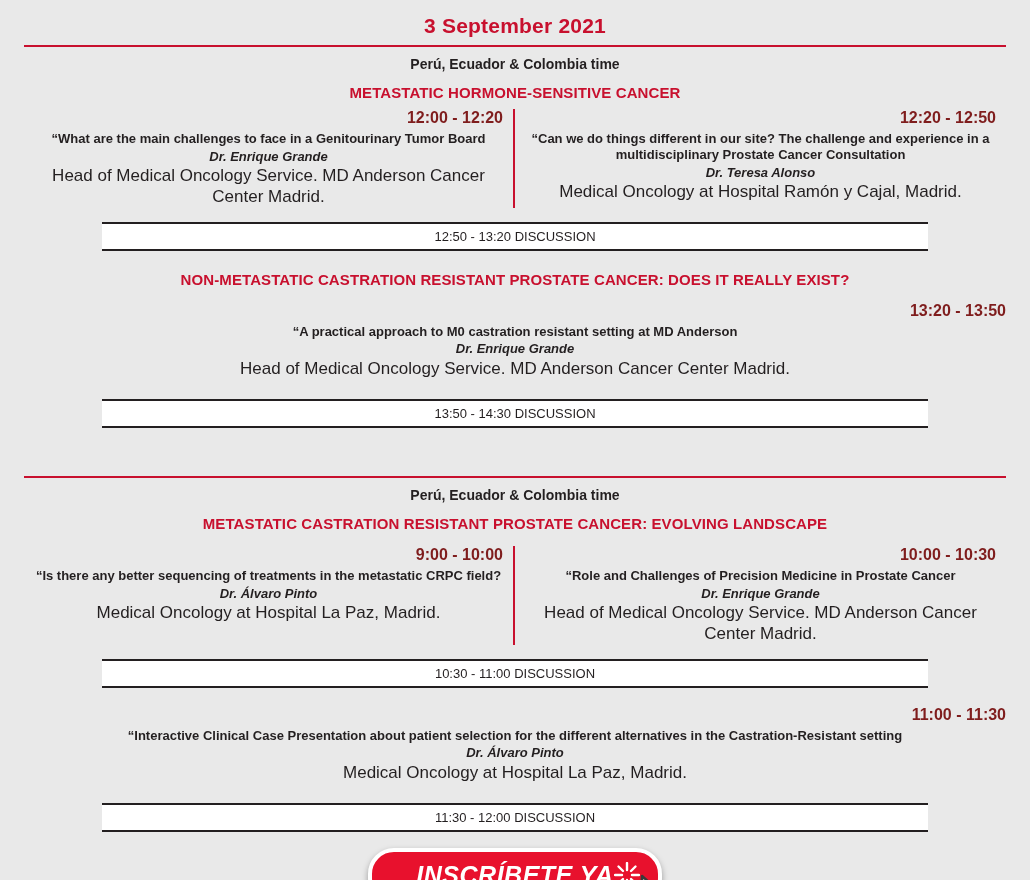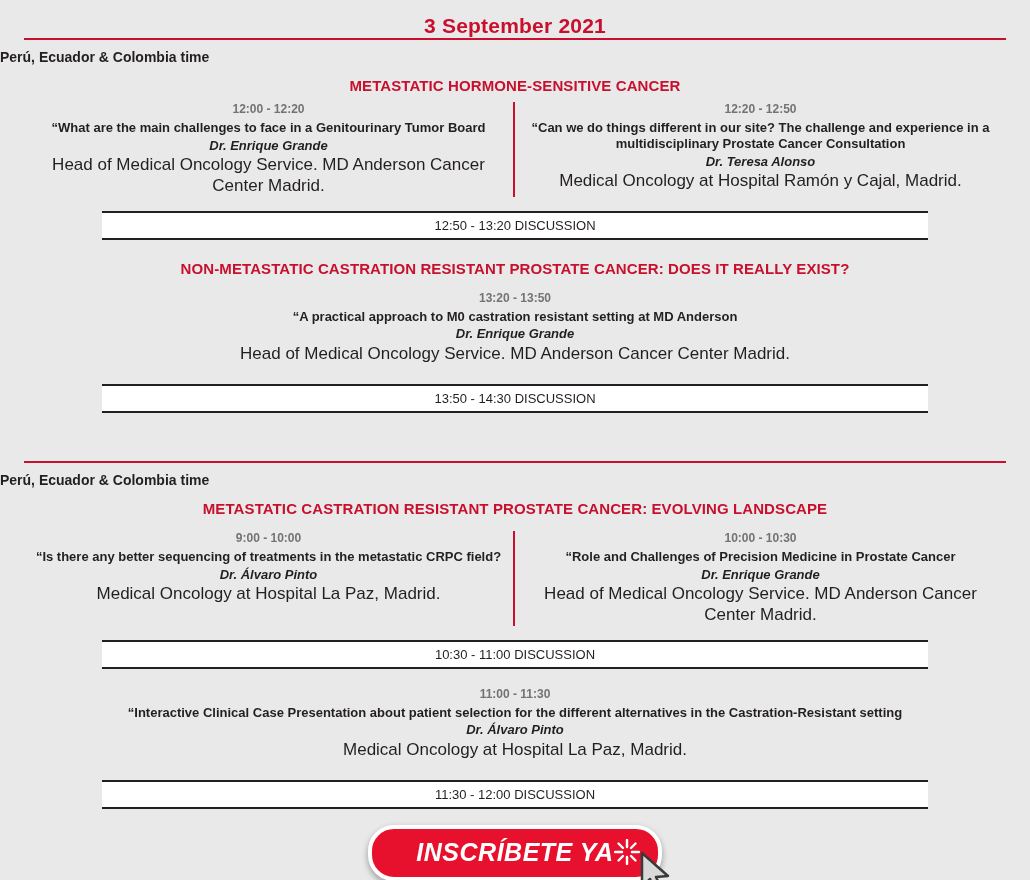--- a/index.html
+++ b/index.html
@@ -20,27 +20,29 @@
     position: relative;
     box-sizing: border-box;
   }
   .day-title {
     text-align: center;
     color: #c8102e;
     font-size: 21px;
     font-weight: bold;
     letter-spacing: 0.2px;
     padding-top: 14px;
+    padding-bottom: 7px;
   }
   .rule {
     border: 0;
     border-top: 2px solid #c8102e;
     margin: 0 24px 0 24px;
   }
   .tz {
+    text-align: center;
     font-size: 14px;
     font-weight: bold;
     padding: 9px 0 6px 0;
     color: #231f20;
   }
   .section-title {
     text-align: center;
     color: #c8102e;
     font-size: 15px;
     font-weight: bold;
@@ -56,24 +58,25 @@
   .col {
     flex: 1 1 50%;
     box-sizing: border-box;
     padding: 0 10px;
     text-align: center;
   }
   .col.left {
     border-right: 2px solid #c8102e;
   }
   .slot-time {
-    color: #737373;
-    font-size: 12px;
+    color: #7f1d1d;
+    font-size: 16px;
     font-weight: bold;
     padding-bottom: 4px;
+    text-align: right;
   }
   .slot-title {
     font-size: 13px;
     font-weight: bold;
     line-height: 1.22;
     padding-bottom: 2px;
   }
   .speaker {
     font-size: 13px;
     font-style: italic;

